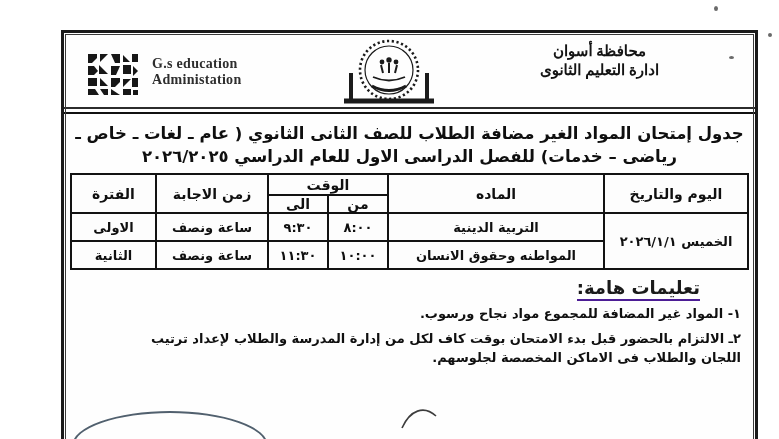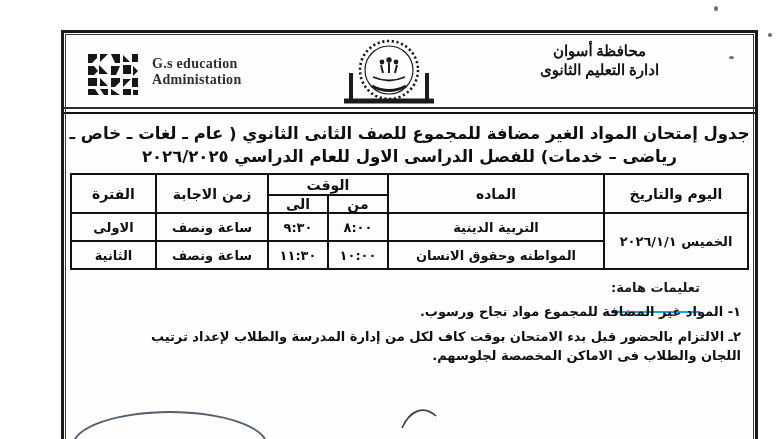--- a/index.html
+++ b/index.html
@@ -49,21 +49,21 @@
   .c-day{width:142px;}
   .c-sub{width:214px;}
   .c-from{width:58px;}
   .c-to{width:62px;border-radius:6px;}
   .c-dur{width:110px;}
   .c-per{width:83px;}
   td.daycell{font-size:12.5px;}
   
   .inst-head{direction:rtl;text-align:right;padding:7px 55px 3px 0;}
   .inst-head span{
-    font-size:13px;font-weight:bold;border-bottom:2px solid #0ea5e9;padding-bottom:16px;
+    font-size:18px;font-weight:bold;border-bottom:2px solid #4c1d95;padding-bottom:1px;
   }
   .inst{direction:rtl;text-align:right;padding:3px 14px 0 44px;}
   .inst p{margin:0 0 6px;font-weight:bold;font-size:13px;line-height:19px;color:#101010;}
   
   .oval{
     position:absolute;left:72px;top:411px;width:192px;height:66px;
     border:2px solid #51606e;border-radius:50%;background:transparent;
   }
   .penmark{position:absolute;left:396px;top:402px;width:48px;height:30px;}
   .speck{position:absolute;background:#6a6a6a;border-radius:50%;}
@@ -126,21 +126,21 @@
     </span>
     <div class="org-ar">
       <div>محافظة أسوان</div>
       <div>ادارة التعليم الثانوى</div>
     </div>
   </div>
 
   <div class="sep"></div>
 
   <div class="title">
-    <div>جدول إمتحان المواد الغير مضافة للمجموع للصف الثانى الثانوي ( عام ـ لغات ـ خاص ـ</div>
+    <div>جدول إمتحان المواد الغير مضافة الطلاب للصف الثانى الثانوي ( عام ـ لغات ـ خاص ـ</div>
     <div>رياضى – خدمات)  للفصل الدراسى الاول للعام الدراسي ٢٠٢٦/٢٠٢٥</div>
   </div>
 
   <table class="sched">
     <tbody>
         <tr class="h1">
       <th class="c-day" rowspan="2">اليوم والتاريخ</th>
       <th class="c-sub" rowspan="2">الماده</th>
       <th colspan="2">الوقت</th>
       <th class="c-dur" rowspan="2">زمن الاجابة</th>

